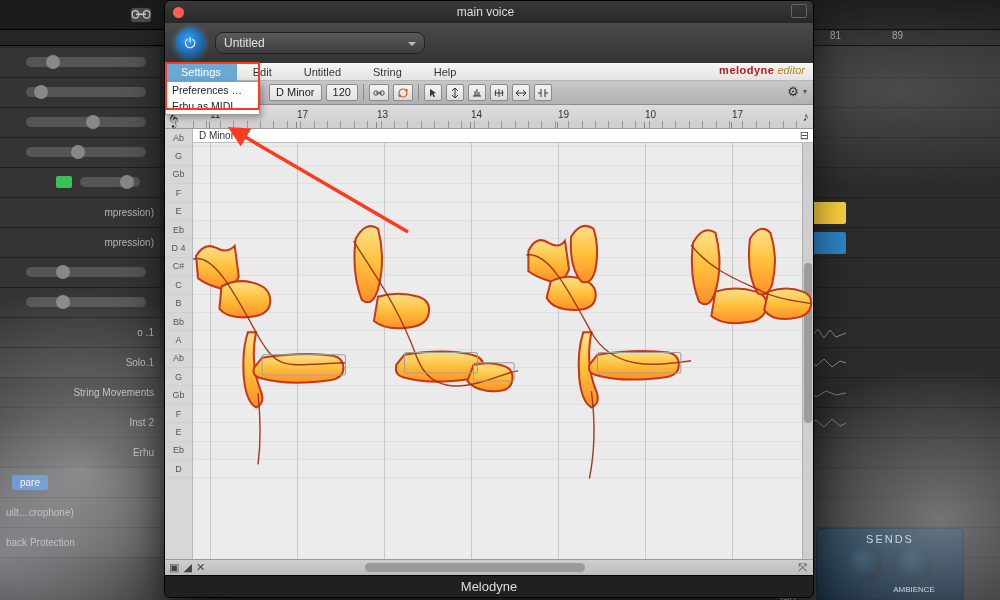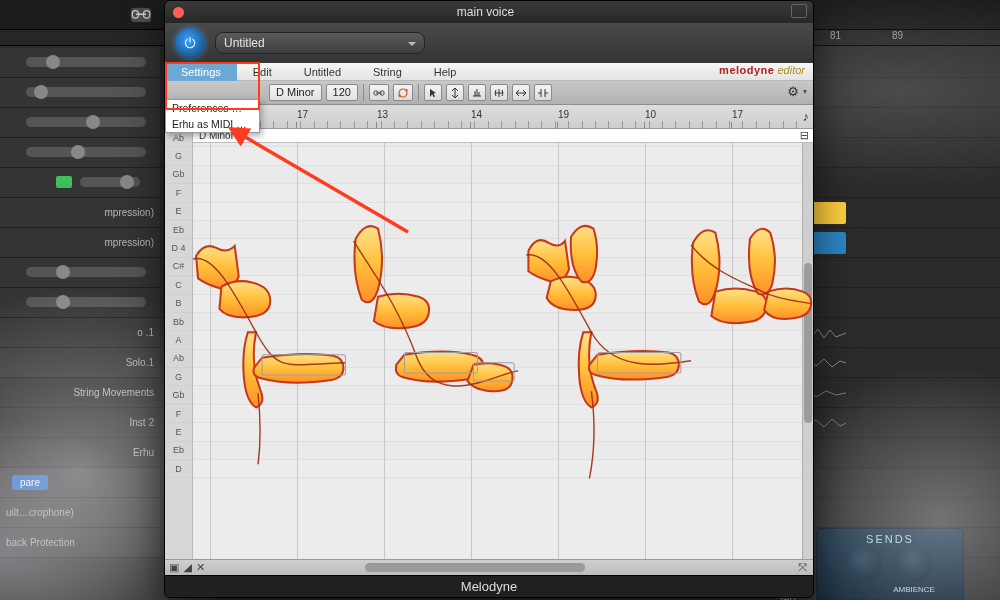--- a/index.html
+++ b/index.html
@@ -69,21 +69,21 @@
   .preset-dd:after{content:'';position:absolute;right:8px;top:9px;border:4px solid transparent;border-top-color:#bbb;}
 
   
   .plugin-body{flex:1;background:#c9c9c9;display:flex;flex-direction:column;position:relative;}
   .menubar{height:18px;background:linear-gradient(#f6f6f4,#e4e4e2);border-bottom:1px solid #b7b7b5;display:flex;align-items:center;font-size:11px;color:#333;position:relative;}
   .menu-item{padding:0 16px;line-height:18px;cursor:default;}
   .menu-item.sel{background:var(--menu-hi);color:#fff;}
   .brand{position:absolute;right:8px;top:1px;font-size:11px;}
   .brand .m1{color:var(--brand-red);font-weight:bold;letter-spacing:0.5px;}
   .brand .m2{color:var(--brand-gold);font-style:italic;margin-left:3px;}
-  .dropdown{position:absolute;left:0;top:36px;width:95px;background:#fff;border:1px solid #9a9a9a;box-shadow:2px 3px 6px rgba(0,0,0,0.3);font-size:10.5px;color:#222;z-index:30;}
+  .dropdown{position:absolute;left:0;top:18px;width:95px;background:#fff;border:1px solid #9a9a9a;box-shadow:2px 3px 6px rgba(0,0,0,0.3);font-size:10.5px;color:#222;z-index:30;}
   .dd-item{padding:2px 6px;}
   .highlight-box{position:absolute;left:0;top:-1px;width:95px;height:48px;border:2.5px solid var(--highlight);pointer-events:none;z-index:31;}
 
   .toolbar{height:24px;background:linear-gradient(#c8c8c8,#b1b1b1);border-bottom:1px solid #8d8d8d;display:flex;align-items:center;padding:0 4px;gap:4px;font-size:11px;color:#222;position:relative;}
   .gap-under-dd{width:96px;height:100%;}
   .tb-field{height:17px;background:linear-gradient(#f4f4f4,#e2e2e2);border:1px solid #8a8a8a;border-radius:2px;padding:0 6px;line-height:15px;}
   .tb-btn{width:20px;height:17px;background:linear-gradient(#f4f4f4,#dcdcdc);border:1px solid #8a8a8a;border-radius:2px;display:flex;align-items:center;justify-content:center;}
   .tb-btn svg{width:12px;height:12px;}
   .tb-btn.small{width:18px;}
   .tb-sep{width:1px;height:17px;background:#8a8a8a;margin:0 1px;}

